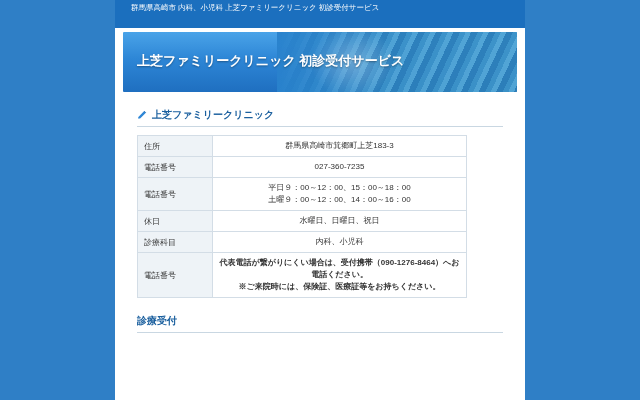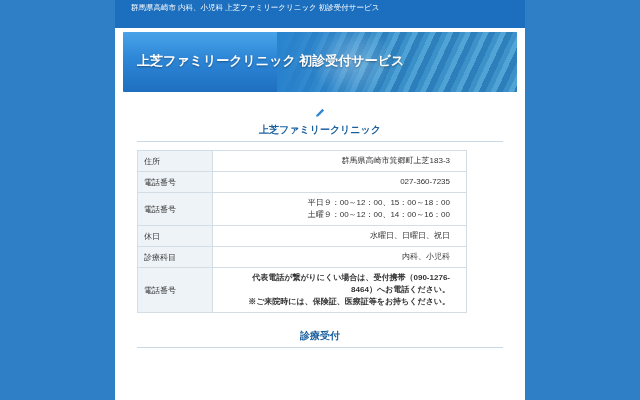--- a/index.html
+++ b/index.html
@@ -56,21 +56,21 @@
     margin:12px 22px 0 22px;
     color:#333;font-size:8px;line-height:1.62;
   }
   .notice div{white-space:nowrap;}
   .notice .indent{padding-left:8px;}
   
   .sec-head{
     margin:16px 22px 0 22px;
     border-bottom:1px solid #c9d7e2;
     padding-bottom:4px;
-    display:flex;align-items:center;gap:5px;flex-direction:column;
+    display:flex;align-items:center;gap:5px;
   }
   .sec-head .ico{
     display:inline-block;width:10px;height:10px;position:relative;
   }
   .sec-head .ico svg{display:block}
   .sec-head .txt{
     font-size:10px;font-weight:bold;color:#1a5f9e;
   }
   
   table.info{
@@ -78,21 +78,21 @@
     width:330px;border-collapse:collapse;
     font-size:8px;
   }
   table.info th{
     background:#eef3f7;border:1px solid #d3dde6;
     width:62px;padding:4px 6px;text-align:left;
     font-weight:normal;color:#333;vertical-align:middle;
   }
   table.info td{
     background:#ffffff;border:1px solid #d3dde6;
-    padding:4px 16px;text-align:right;color:#333;vertical-align:middle;
+    padding:4px 6px;text-align:center;color:#333;vertical-align:middle;
     line-height:1.5;
   }
   table.info td a{color:#1559a8;text-decoration:underline;}
   .bold{font-weight:bold;}
 </style>
 </head>
 <body>
 
 <div class="page">
   <div class="sheet">

